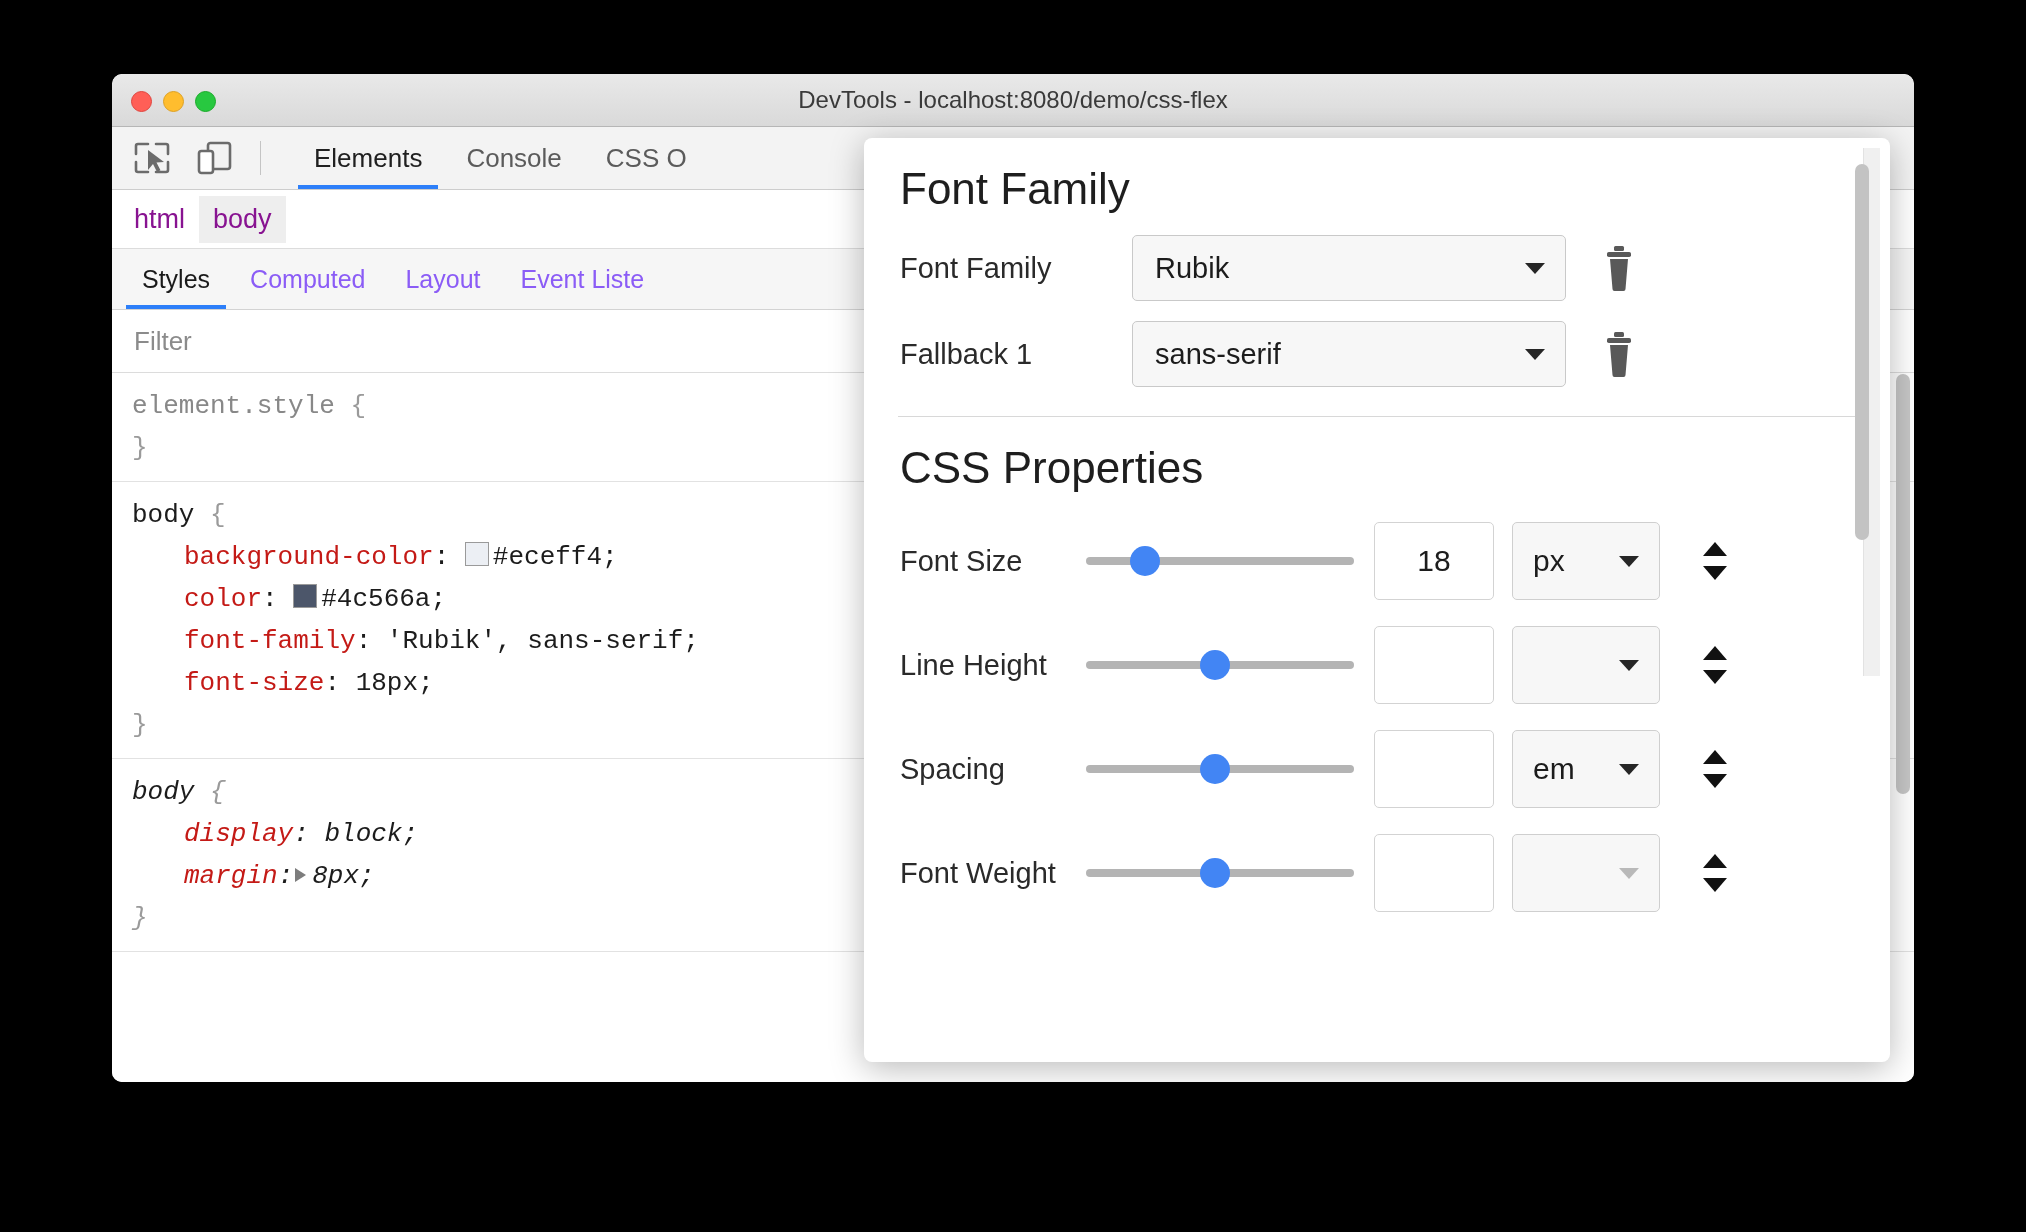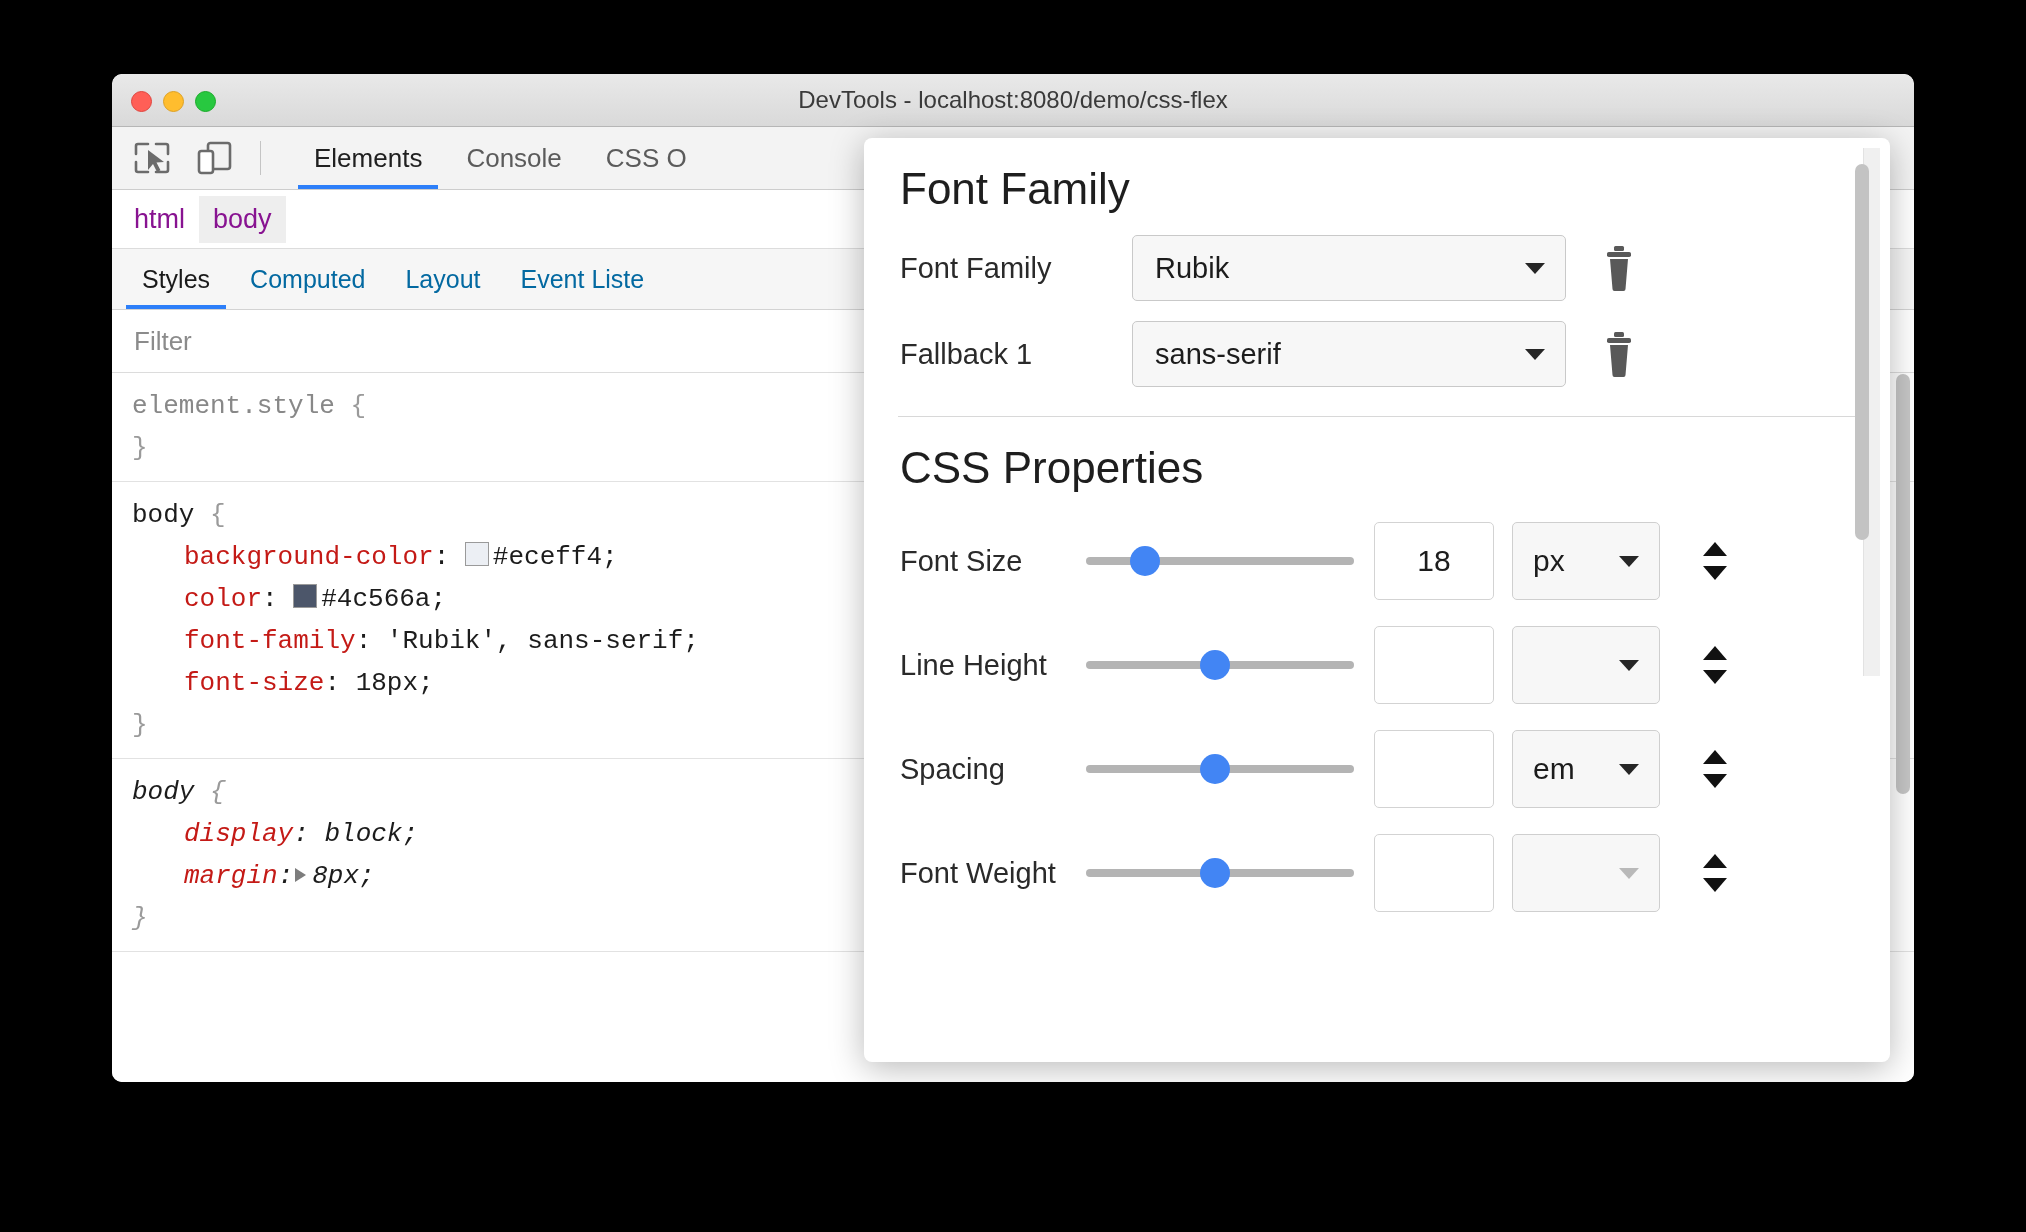--- a/index.html
+++ b/index.html
@@ -168,21 +168,21 @@
     height: 60px;
     background: #f6f6f6;
     border-bottom: 1px solid #d3d3d3;
     display: flex;
     align-items: center;
     padding-left: 10px;
   }
   .sub-tab {
     padding: 0 20px;
     font-size: 25px;
-    color: #0369a1;
+    color: #8b5cf6;
     line-height: 60px;
     height: 60px;
     position: relative;
     cursor: pointer;
     white-space: nowrap;
   }
   .sub-tab.active { color: #1a1a1a; }
   .sub-tab.active::after {
     content: "";
     position: absolute;

